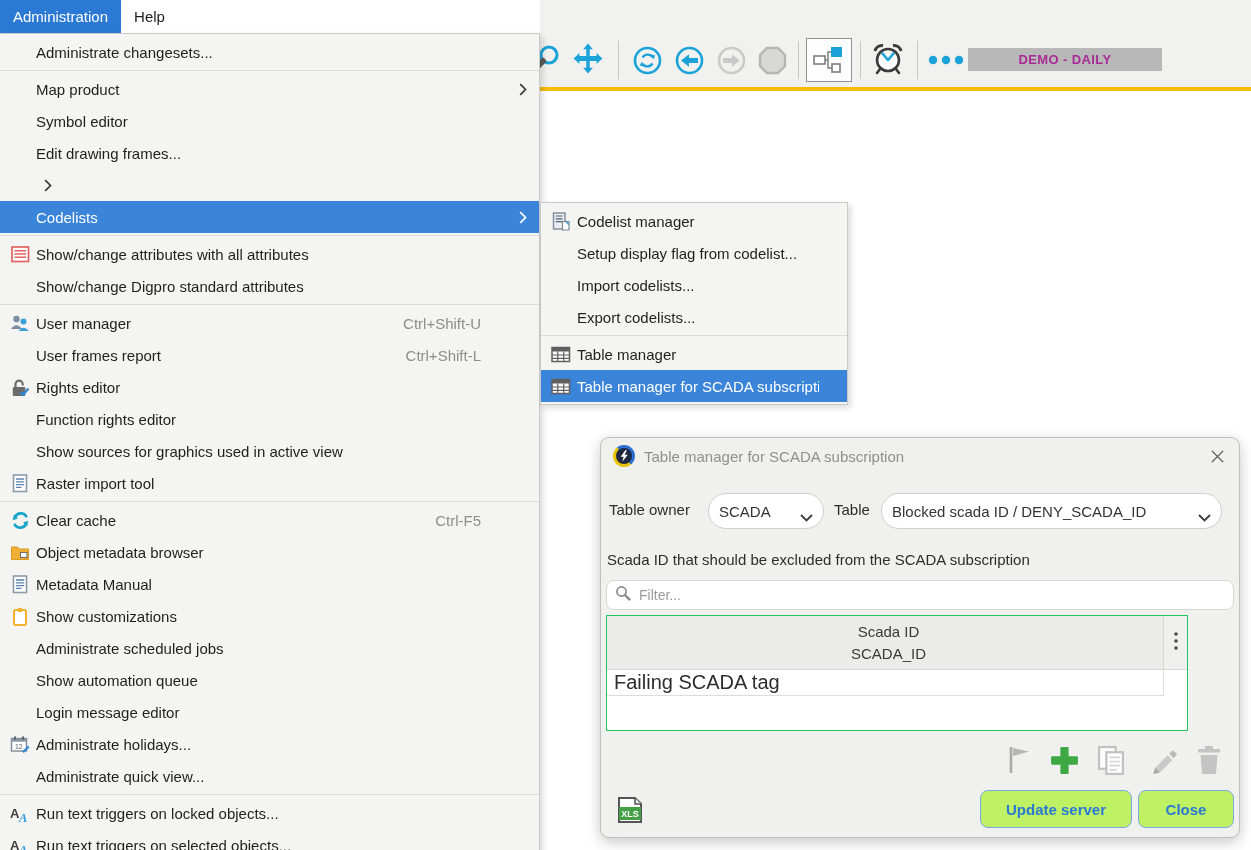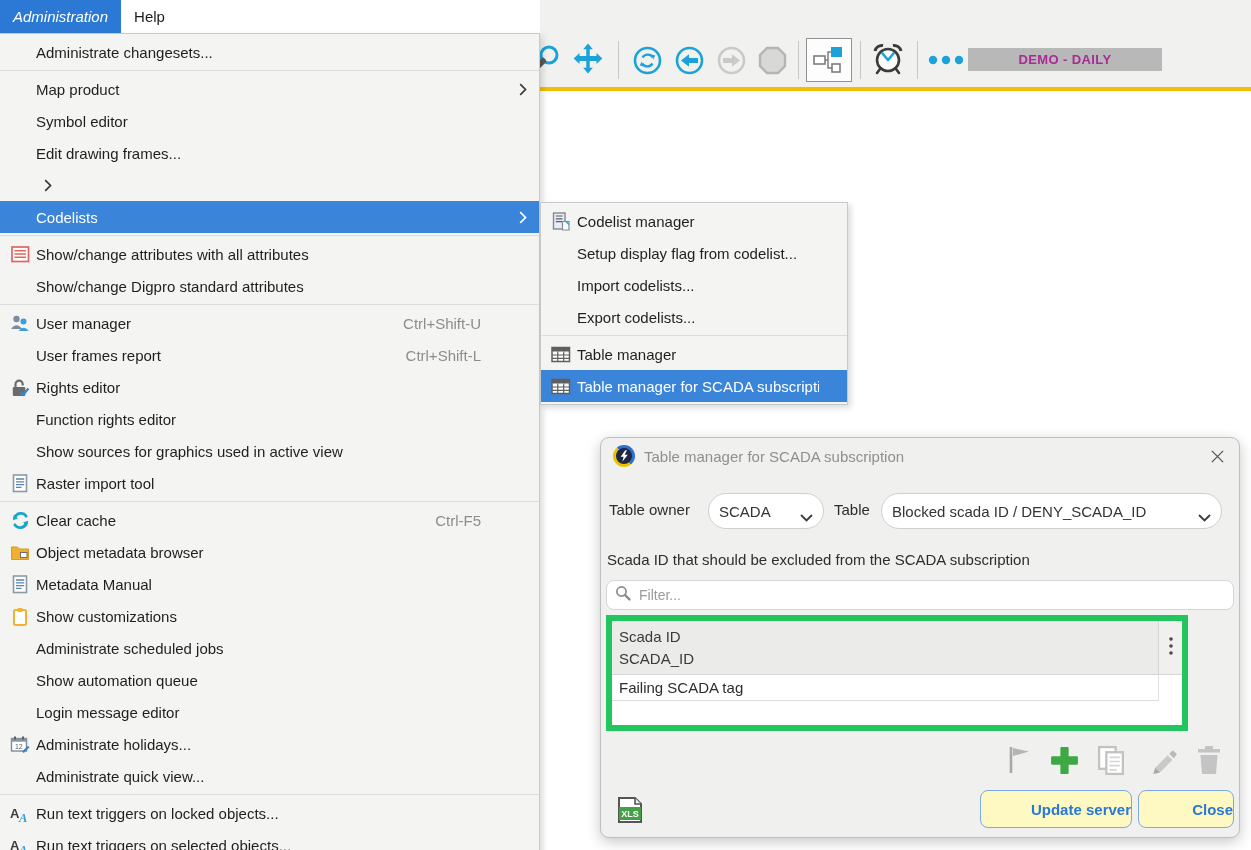--- a/index.html
+++ b/index.html
@@ -11,21 +11,21 @@
   .tb{position:absolute;z-index:1;display:flex;align-items:center;justify-content:center;}
   .tb-sep{position:absolute;z-index:1;width:1px;height:38px;top:41px;background:#c6c6c6;}
   .tb-btn-box{position:absolute;z-index:1;width:46px;height:44px;top:38px;background:#fdfdfd;
       border:1px solid #919191;display:flex;align-items:center;justify-content:center;box-sizing:border-box;}
   .env-badge{position:absolute;z-index:1;left:968px;top:48px;width:194px;height:23px;background:#b8b8b8;
       display:flex;align-items:center;justify-content:center;font-size:13px;font-weight:bold;
       color:#a82b96;letter-spacing:.4px;}
   
   .menubar{position:absolute;left:0;top:0;width:540px;height:33px;background:#ffffff;z-index:3;display:flex;}
   .mb-item{height:33px;display:flex;align-items:center;padding:0 13px;font-size:15px;color:#1c1c1c;}
-  .mb-item.active{background:#2b79d4;color:#ffffff;font-style:italic;}
+  .mb-item.active{background:#2b79d4;color:#ffffff;}
   
   .menu-panel{position:absolute;z-index:3;background:#f4f4f2;border:1px solid #c9c9c9;border-left:none;
       box-sizing:border-box;box-shadow:3px 3px 6px rgba(0,0,0,.14);padding-top:2px;}
   #admin-menu{left:0;top:33px;width:540px;height:830px;}
   #codelists-submenu{left:540px;top:202px;width:308px;height:203px;border-left:1px solid #c9c9c9;z-index:4;}
   .mi{height:32px;display:flex;align-items:center;padding:0 12px 0 8px;font-size:15px;color:#1f1f1f;white-space:nowrap;}
   .mi.hl{background:#3a84da;color:#ffffff;}
   .mi-ico{width:24px;height:20px;margin-right:4px;display:flex;align-items:center;justify-content:center;flex:none;}
   .mi-label{flex:1;overflow:hidden;}
   .mi-sc{color:#8d8d8d;margin-right:30px;font-size:15px;}
@@ -46,32 +46,32 @@
   .lbl{position:absolute;font-size:15px;color:#2d2d2d;white-space:nowrap;}
   .combo{position:absolute;height:36px;background:#fff;border:1px solid #cfcfcf;border-radius:18px;
       box-sizing:border-box;display:flex;align-items:center;padding:0 28px 0 10px;font-size:15px;color:#333;}
   .combo .chev{position:absolute;right:10px;top:14px;}
   .filter-wrap{position:absolute;left:5px;top:142px;width:628px;height:30px;background:#fff;
       border:1px solid #d6d6d6;border-radius:8px;box-sizing:border-box;display:flex;align-items:center;padding:0 8px;}
   .filter-wrap input{border:none;outline:none;flex:1;font-size:14px;color:#444;background:transparent;
       font-family:inherit;margin-left:6px;}
   .filter-wrap input::placeholder{color:#9b9b9b;}
   .grid{position:absolute;left:5px;top:177px;width:582px;height:116px;background:#fff;
-      border:6px solid #22c55e;box-sizing:border-box;}
+      border:1px solid #22c55e;box-sizing:border-box;text-align:center;}
   .grid-head{position:absolute;left:0;top:0;right:23px;height:54px;background:#ebebe9;
       border-right:1px solid #d6d6d6;border-bottom:1px solid #d6d6d6;box-sizing:border-box;
       padding:5px 0 0 7px;font-size:15px;color:#3a3a3a;line-height:22px;}
   .grid-rail{position:absolute;right:0;top:0;width:23px;height:54px;background:#f0f0ee;
       border-bottom:1px solid #d6d6d6;box-sizing:border-box;display:flex;align-items:center;justify-content:center;}
   .grid-row{position:absolute;left:0;top:54px;right:23px;height:26px;border-right:1px solid #e0e0e0;
       border-bottom:1px solid #dcdcdc;box-sizing:border-box;display:flex;align-items:center;
-      padding-left:7px;font-size:15px;color:#2d2d2d;background:#fff;}
+      padding-left:7px;font-size:20px;color:#2d2d2d;background:#fff;}
   .act-ico{position:absolute;top:306px;width:32px;height:32px;display:flex;align-items:center;justify-content:center;}
-  .btn{position:absolute;top:352px;height:38px;background:#fef9c3;border:1px solid #7aa9e3;border-radius:8px;
-      box-sizing:border-box;display:flex;align-items:center;justify-content:flex-end;
+  .btn{position:absolute;top:352px;height:38px;background:#bef264;border:1px solid #7aa9e3;border-radius:8px;
+      box-sizing:border-box;display:flex;align-items:center;justify-content:center;
       font-size:15px;font-weight:bold;color:#2b78d4;}
   .xls{position:absolute;left:16px;top:358px;}
 </style>
 </head>
 <body>
 
 <div class="toolbar-strip"></div>
 <div class="yellow-line"></div>
 
 <span class="tb" style="left:529px;top:44px">

